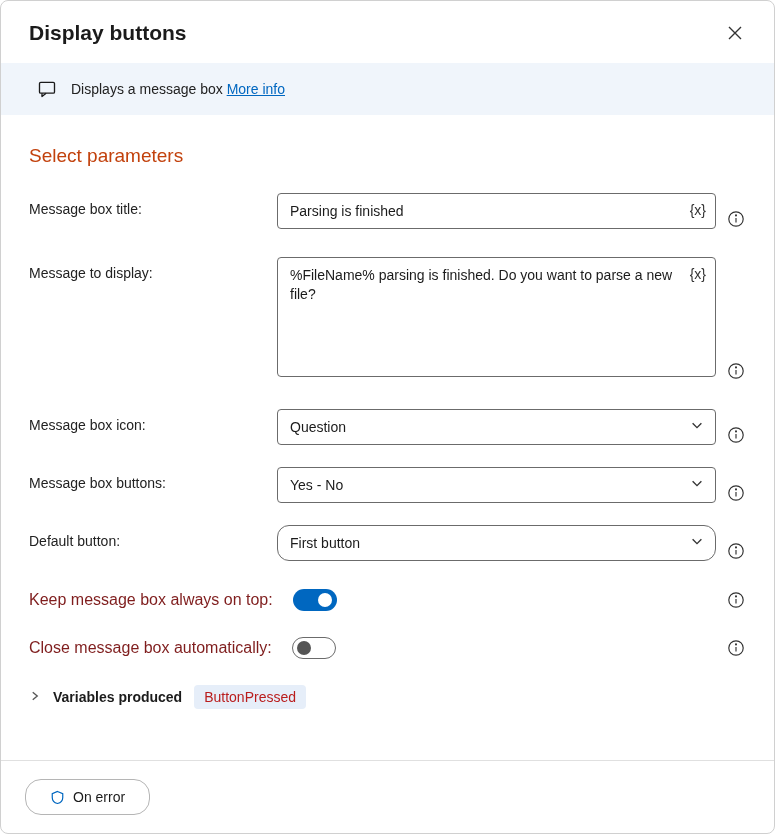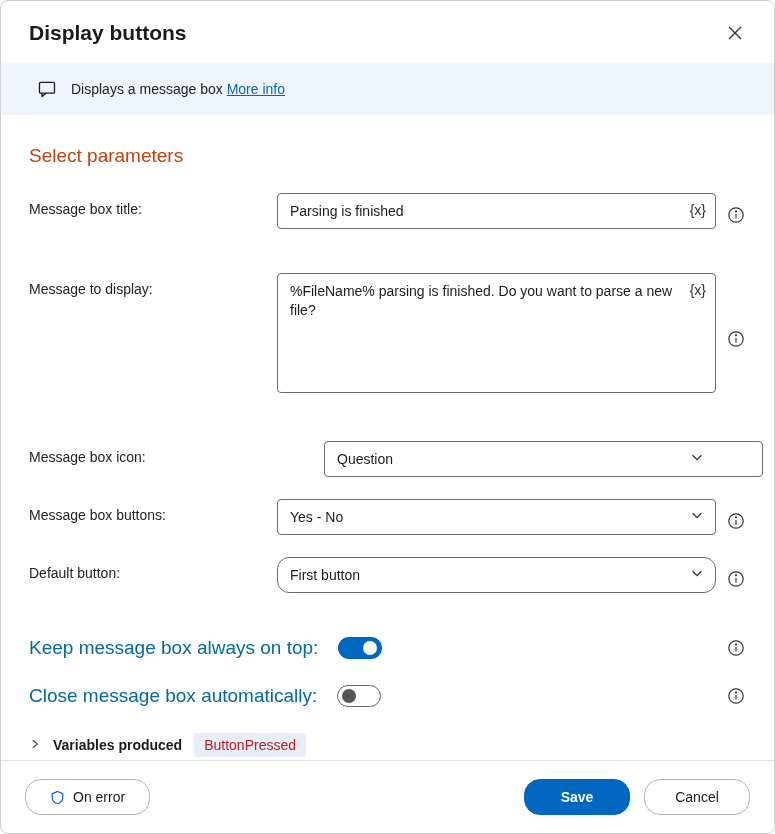--- a/index.html
+++ b/index.html
@@ -19,24 +19,24 @@
   .info-banner {
     background: #f0f5fb; display: flex; align-items: center;
     padding: 16px 36px; gap: 14px; color: #222; font-size: 14px;
   }
   .info-banner a { color: #0067c0; text-decoration: underline; }
   .msg-icon { width:20px; height:20px; flex:none; }
 
   .body { padding: 30px 28px 12px 28px; flex: 1; overflow: auto; }
   .section-title { font-size: 19px; font-weight: 400; color: #c2410c; margin-bottom: 26px; }
 
-  .row { display: flex; align-items: flex-start; gap: 14px; margin-bottom: 44px; }
+  .row { display: flex; align-items: flex-start; gap: 14px; margin-bottom: 28px; }
   .row.narrow { margin-bottom: 22px; }
   .label { width: 234px; font-size: 14px; color: #222; padding-top: 8px; }
-  .control { flex: 1; display: flex; align-items: center; gap: 10px; }
+  .control { flex: 1; display: flex; align-items: flex-end; gap: 10px; }
   .control-inner { flex: 1; position: relative; }
 
   .text-input, .textarea, .select {
     width: 100%; border: 1px solid #6b6b6b; border-radius: 4px;
     font-size: 14px; font-family: inherit; color: #1b1b1b; background: #fff;
   }
   .text-input { height: 36px; padding: 6px 40px 6px 12px; }
   .textarea { height: 120px; padding: 8px 40px 8px 12px; resize: none; line-height: 1.35; }
   .select { height: 36px; padding: 6px 34px 6px 12px; appearance: none; }
   .var-token {
@@ -61,21 +61,21 @@
     width: 14px; height: 14px; border-radius: 50%; position: absolute; top: 3px;
     transition: left .15s;
   }
   .toggle.on { background: #0067c0; }
   .toggle.on .knob { background: #fff; right: 4px; }
   .toggle.off { background: #fff; border: 1px solid #6b6b6b; }
   .toggle.off .knob { background: #555; left: 4px; }
 
   .toggle-row { display:flex; align-items:center; justify-content:space-between; margin-bottom: 26px; }
   .toggle-left { display:flex; align-items:center; gap: 20px; }
-  .toggle-left .tlabel { font-size: 19px; color: #0369a1; }
+  .toggle-left .tlabel { font-size: 16px; color: #7f1d1d; }
 
   .vars-row { display:flex; align-items:center; gap: 12px; font-size: 14px; margin-top: 4px; }
   .vars-row .caret svg { width: 12px; height: 12px; stroke:#555; stroke-width:1.8; fill:none; }
   .vars-row .vlabel { font-weight: 600; color: #1b1b1b; }
   .var-chip {
     background: #e6eef9; color: #b91c1c; padding: 4px 10px; border-radius: 4px;
     font-size: 14px;
   }
 
   .footer {
@@ -150,21 +150,21 @@
               <circle cx="10" cy="6" r="0.5" fill="#323232"></circle>
             </svg>
         </div>
       </div>
     </div>
 
     <div class="row narrow">
       <div class="label">Message box icon:</div>
       <div class="control">
         <div class="control-inner">
-          <div class="select" style="line-height:24px; padding-top:5px;margin-left:47px;">Question</div>
+          <div class="select" style="line-height:24px; padding-top:5px;">Question</div>
           <span class="chevron"><svg viewBox="0 0 16 16">
                 <path d="M3 6 L8 11 L13 6"></path>
               </svg></span>
         </div>
         <div class="help">
           <svg viewBox="0 0 20 20">
               <circle cx="10" cy="10" r="8"></circle>
               <line x1="10" y1="9" x2="10" y2="14"></line>
               <circle cx="10" cy="6" r="0.5" fill="#323232"></circle>
             </svg>
@@ -252,19 +252,15 @@
 
   </div>
 
   <div class="footer">
     <button class="btn onerror">
       <svg viewBox="0 0 20 20">
           <path d="M10 2 L17 5 V10 C17 14 14 17 10 18 C6 17 3 14 3 10 V5 Z"></path>
         </svg>
       <span>On error</span>
     </button>
-    <div class="right-buttons">
-      <button class="btn primary">Save</button>
-      <button class="btn secondary">Cancel</button>
-    </div>
   </div>
 
 </div>
 
 </body></html>

